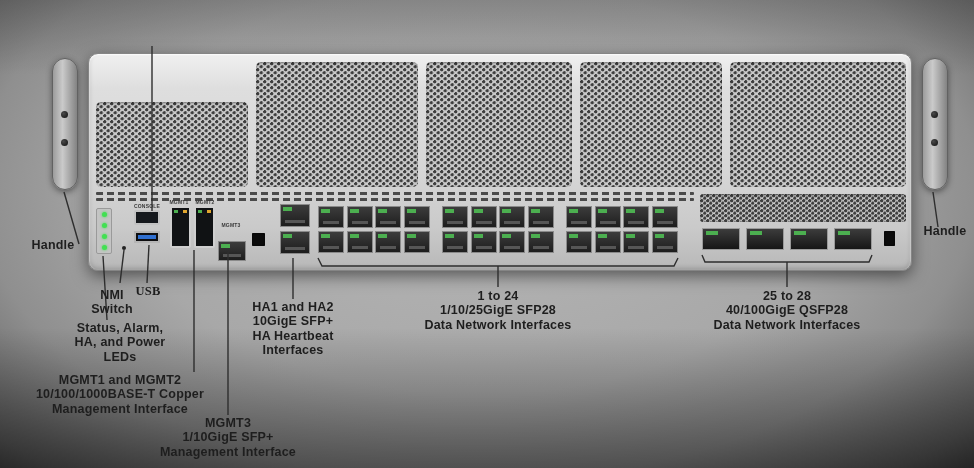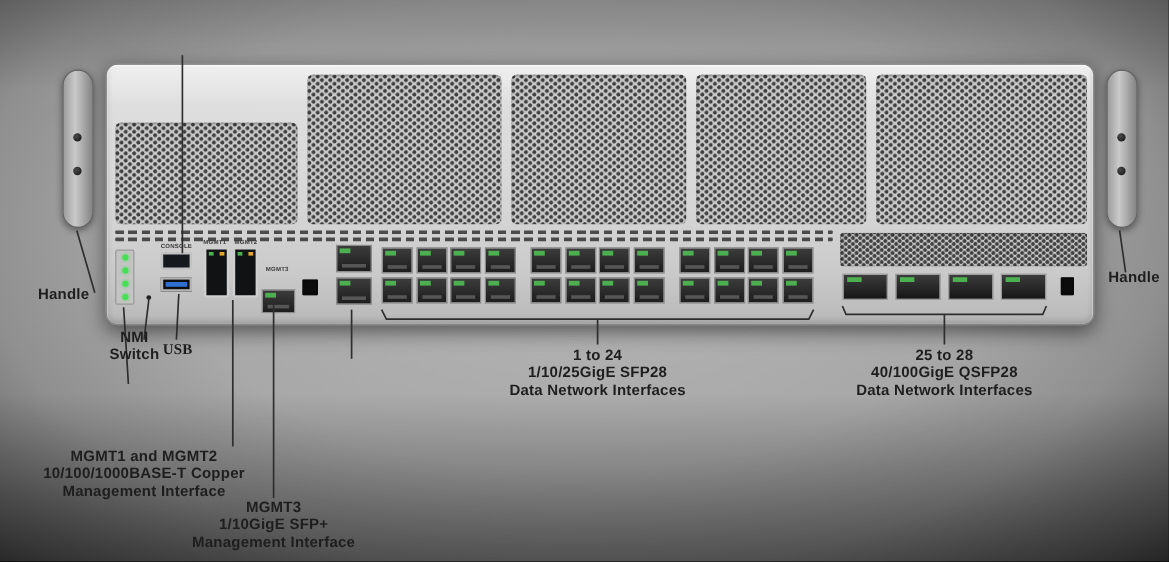--- a/index.html
+++ b/index.html
@@ -171,29 +171,36 @@
       <path d="M194 372 L194 250"></path>
       <path d="M228 415 L228 251"></path>
       <path d="M293 299 L293 258"></path>
       <path d="M318 258 L322 266 L674 266 L678 258 M498 266 L498 287"></path>
       <path d="M702 255 L705 262 L869 262 L872 255 M787 262 L787 287"></path>
     </g>
   </svg>
 
   <div class="label" style="left:26px;top:238px;width:54px;">Handle</div>
   <div class="label" style="left:916px;top:224px;width:58px;">Handle</div>
-  <div class="label" style="left:84px;top:274px;width:56px;">NMI
+  <div class="label" style="left:84px;top:288px;width:56px;">NMI
 Switch</div>
   <div class="label" style="left:131px;top:284px;width:34px;font-family:Liberation Serif, serif;">USB</div>
+  <div class="label" style="left:56px;top:321px;width:128px;">Status, Alarm,
+HA, and Power
+LEDs</div>
   <div class="label" style="left:10px;top:373px;width:220px;">MGMT1 and MGMT2
 10/100/1000BASE-T Copper
 Management Interface</div>
   <div class="label" style="left:140px;top:416px;width:176px;">MGMT3
 1/10GigE SFP+
 Management Interface</div>
+  <div class="label" style="left:230px;top:300px;width:126px;">HA1 and HA2
+10GigE SFP+
+HA Heartbeat
+Interfaces</div>
   <div class="label" style="left:388px;top:289px;width:220px;">1 to 24
 1/10/25GigE SFP28
 Data Network Interfaces</div>
   <div class="label" style="left:677px;top:289px;width:220px;">25 to 28
 40/100GigE QSFP28
 Data Network Interfaces</div>
 
 </div>
 
 </body></html>

